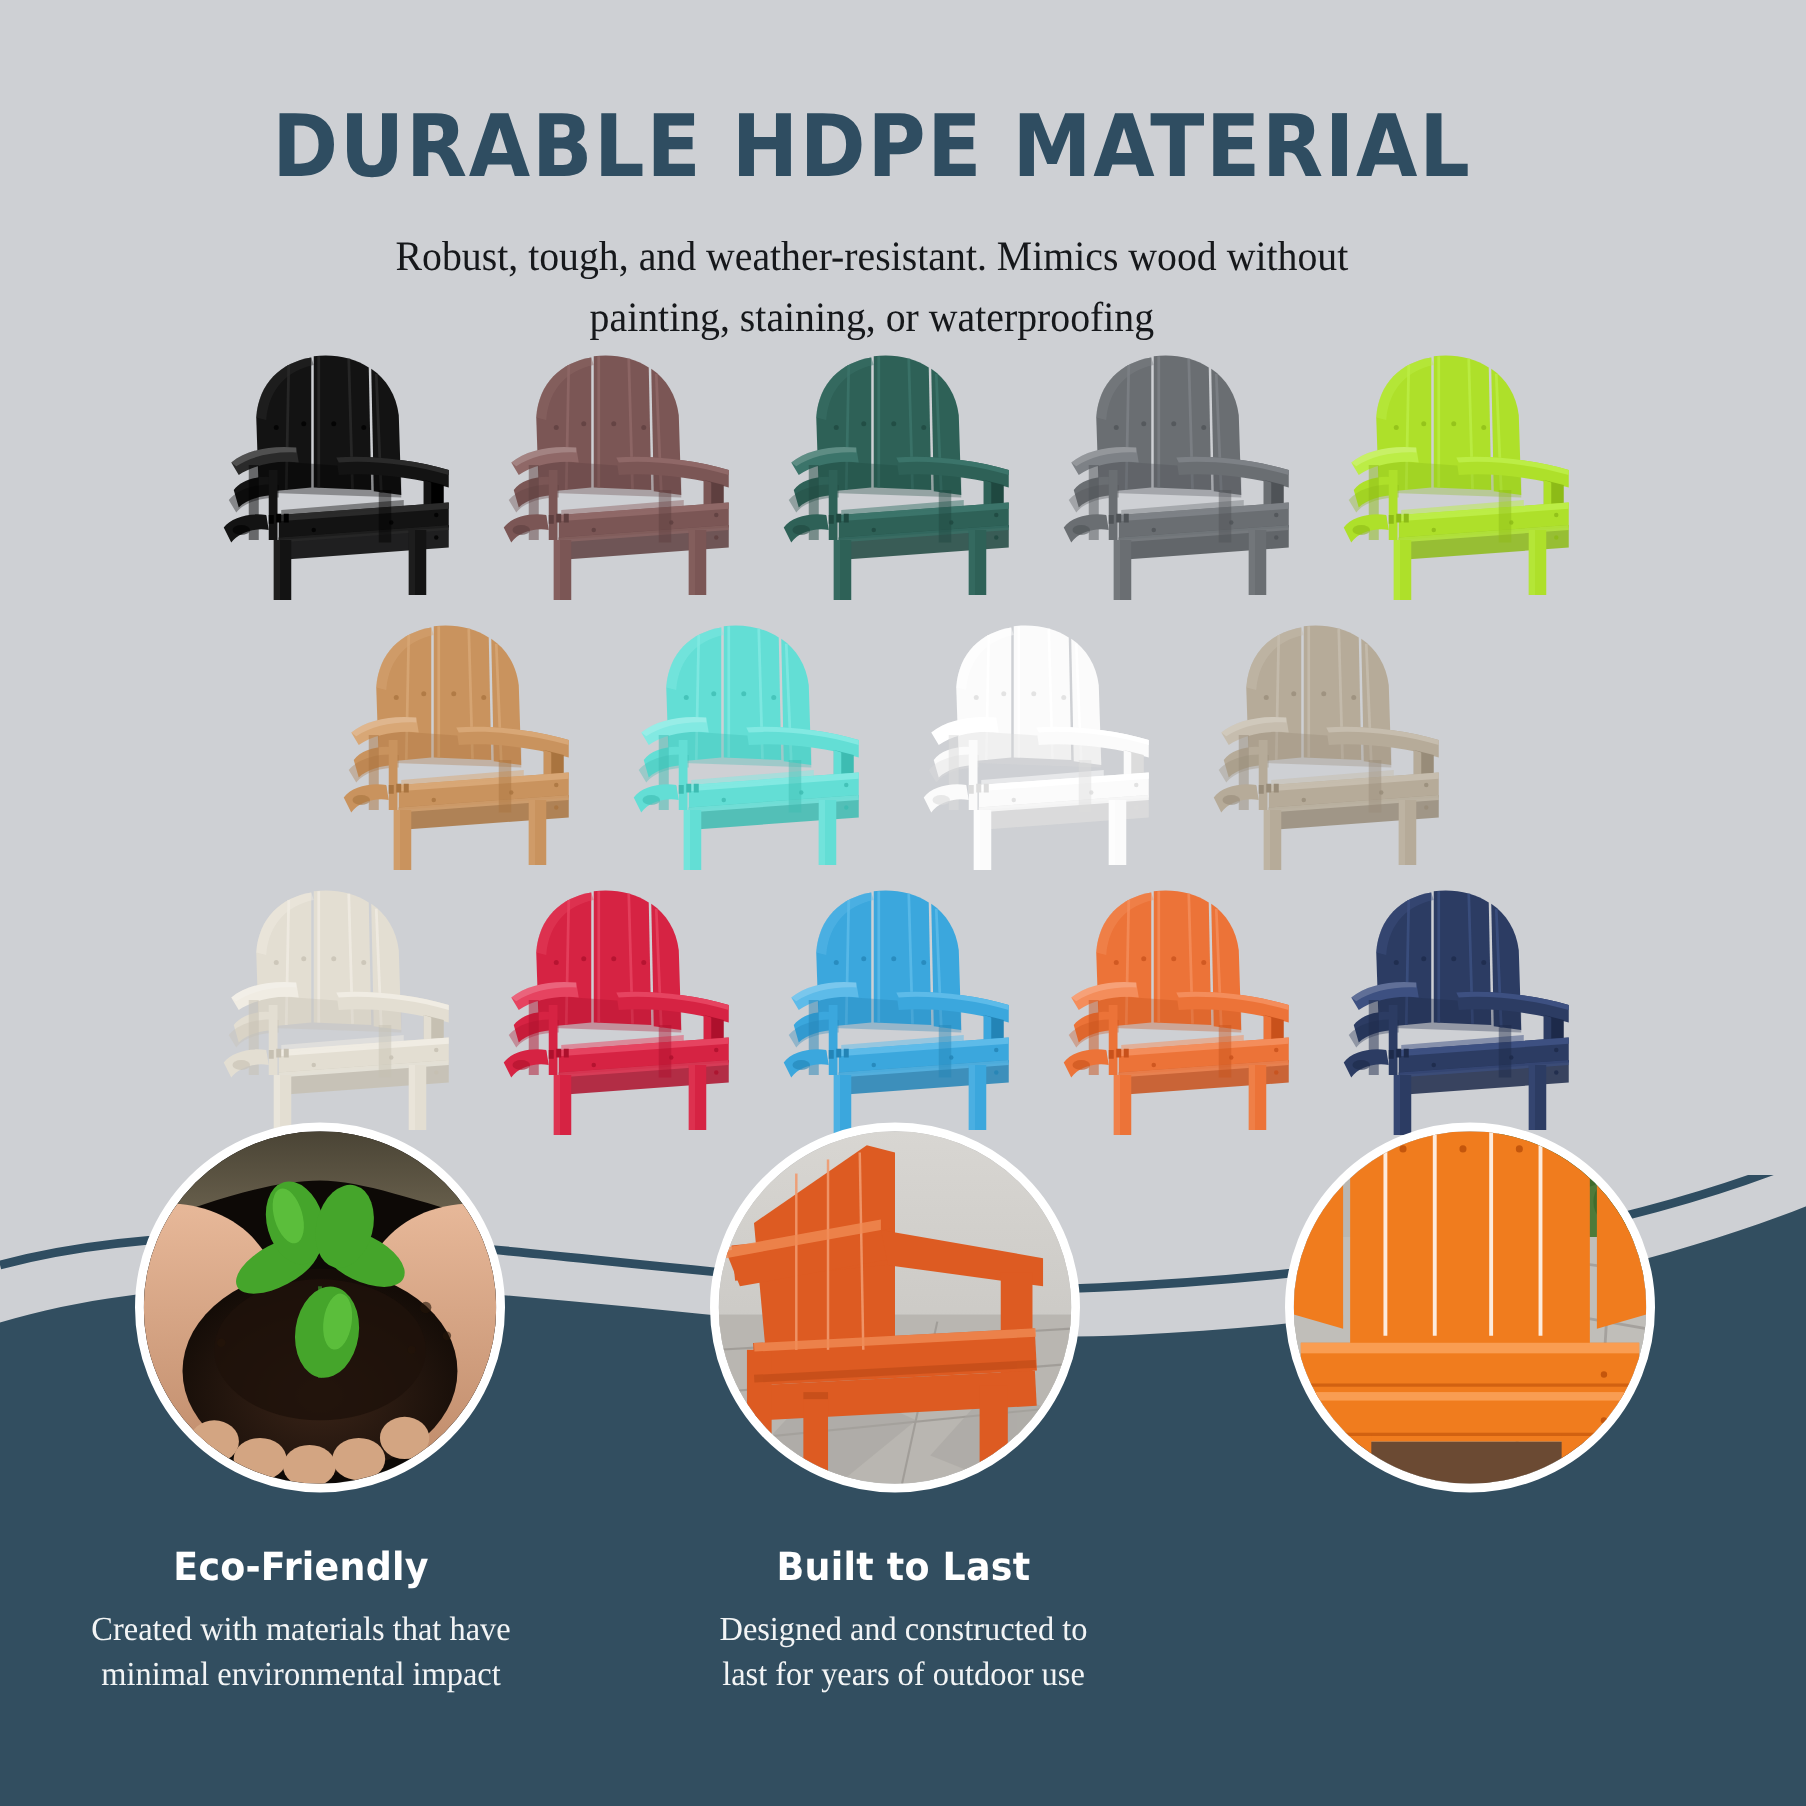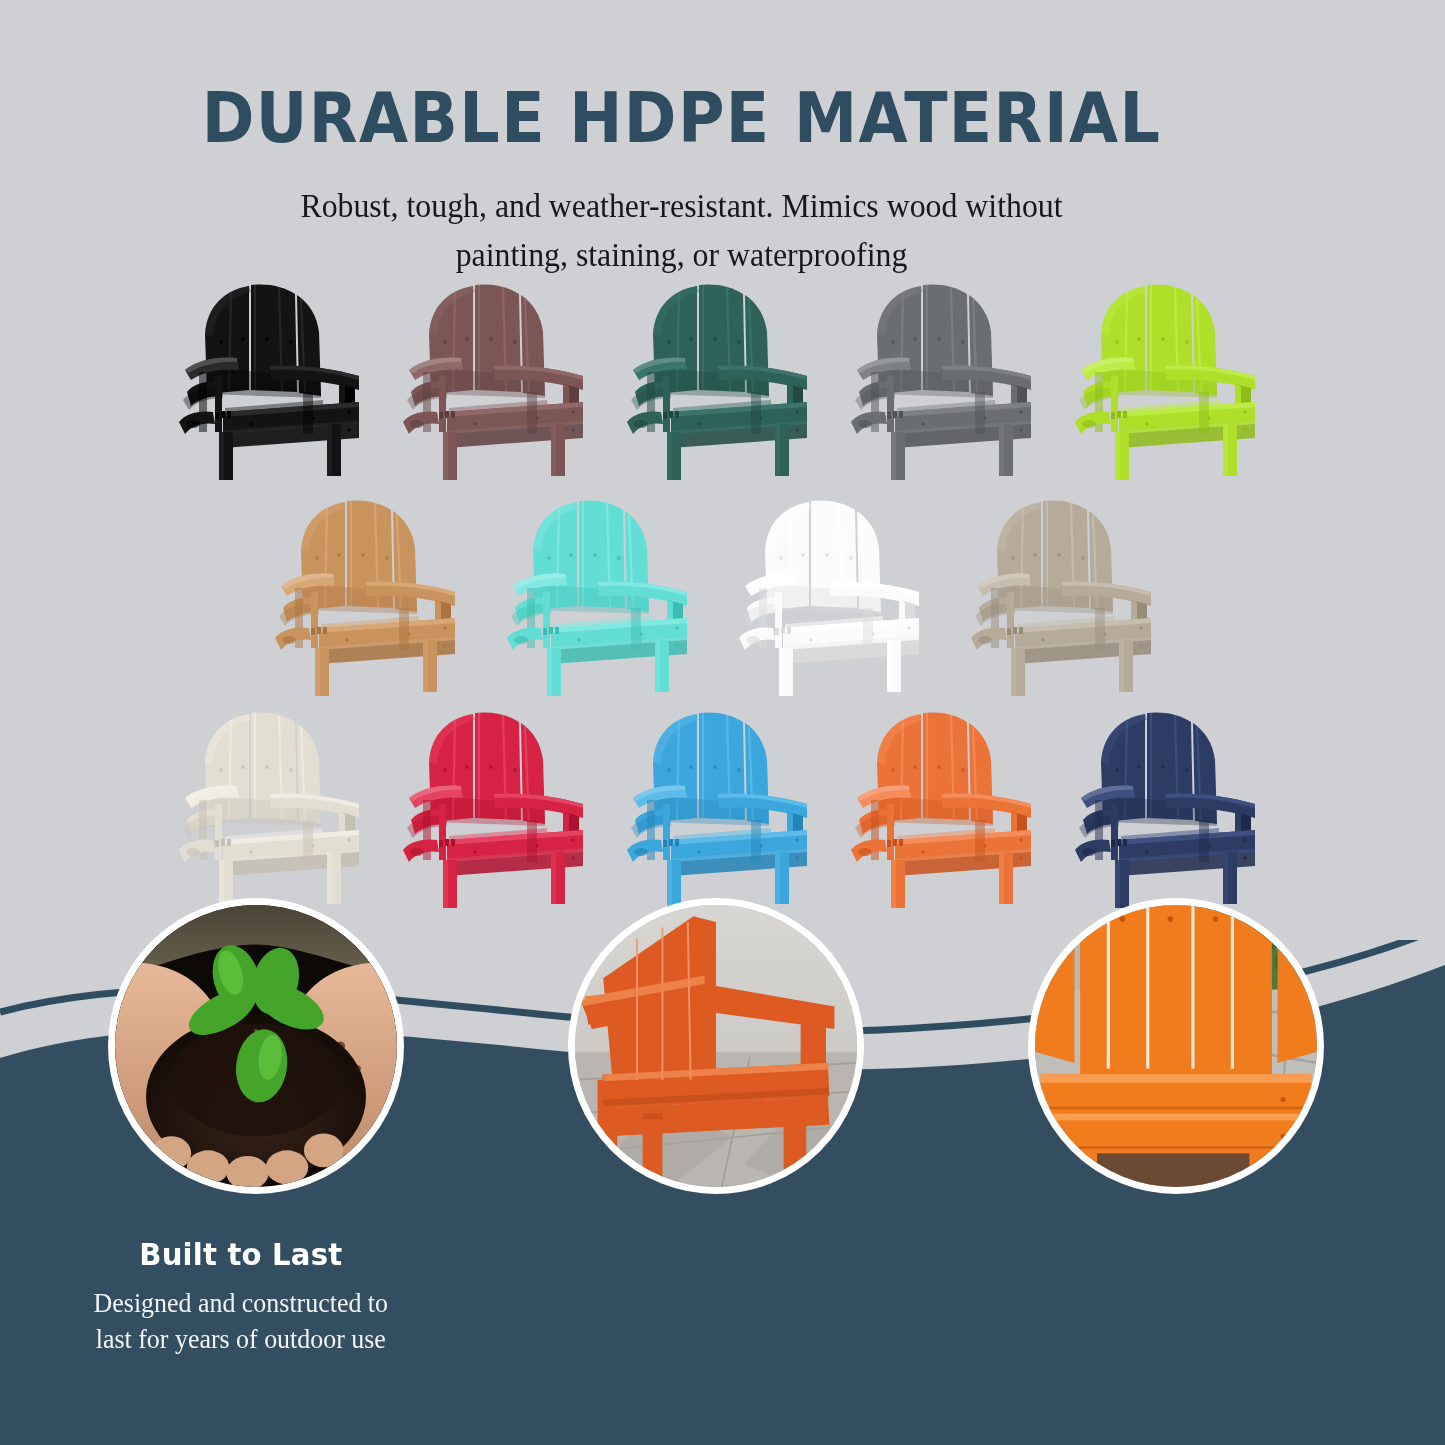--- a/index.html
+++ b/index.html
@@ -6,21 +6,21 @@
   html,body { width:1445px; height:1445px; }
   body {
     font-family:"Liberation Sans", sans-serif;
     background:#ced0d4;
     position:relative;
     overflow:hidden;
   }
   #stage { position:absolute; inset:0; }
 
   
-  .header { position:absolute; top:0; left:0; width:1363px; text-align:center; }
+  .header { position:absolute; top:0; left:16px; width:1363px; text-align:center; }
   .title {
     font-family:"DejaVu Sans", sans-serif;
     font-weight:bold;
     font-size:69px;
     letter-spacing:1.5px;
     color:#2f4d61;
     line-height:1;
     padding-top:84px;
     transform:scaleX(0.92);
   }
@@ -1359,18 +1359,22 @@
             <circle cx="64" cy="5" r="1"></circle>
           <circle cx="88" cy="69" r="0.9"></circle>
             <circle cx="88" cy="82" r="0.9"></circle>
         </g>
       </svg>
     </div>
   </div>
 
   <div class="feats" id="feature-captions">
       <div class="feat">
+        <h3 style="color: rgb(255, 255, 255);">Eco-Friendly</h3>
+        <p style="color: rgb(242, 244, 245);"><span>Created with materials that have</span><br><span>minimal environmental impact</span></p>
+      </div>
+      <div class="feat">
         <h3 style="color: rgb(255, 255, 255);">Built to Last</h3>
         <p style="color: rgb(242, 244, 245);"><span>Designed and constructed to</span><br><span>last for years of outdoor use</span></p>
       </div>
     </div>
 
 </div>
 
 </body></html>

